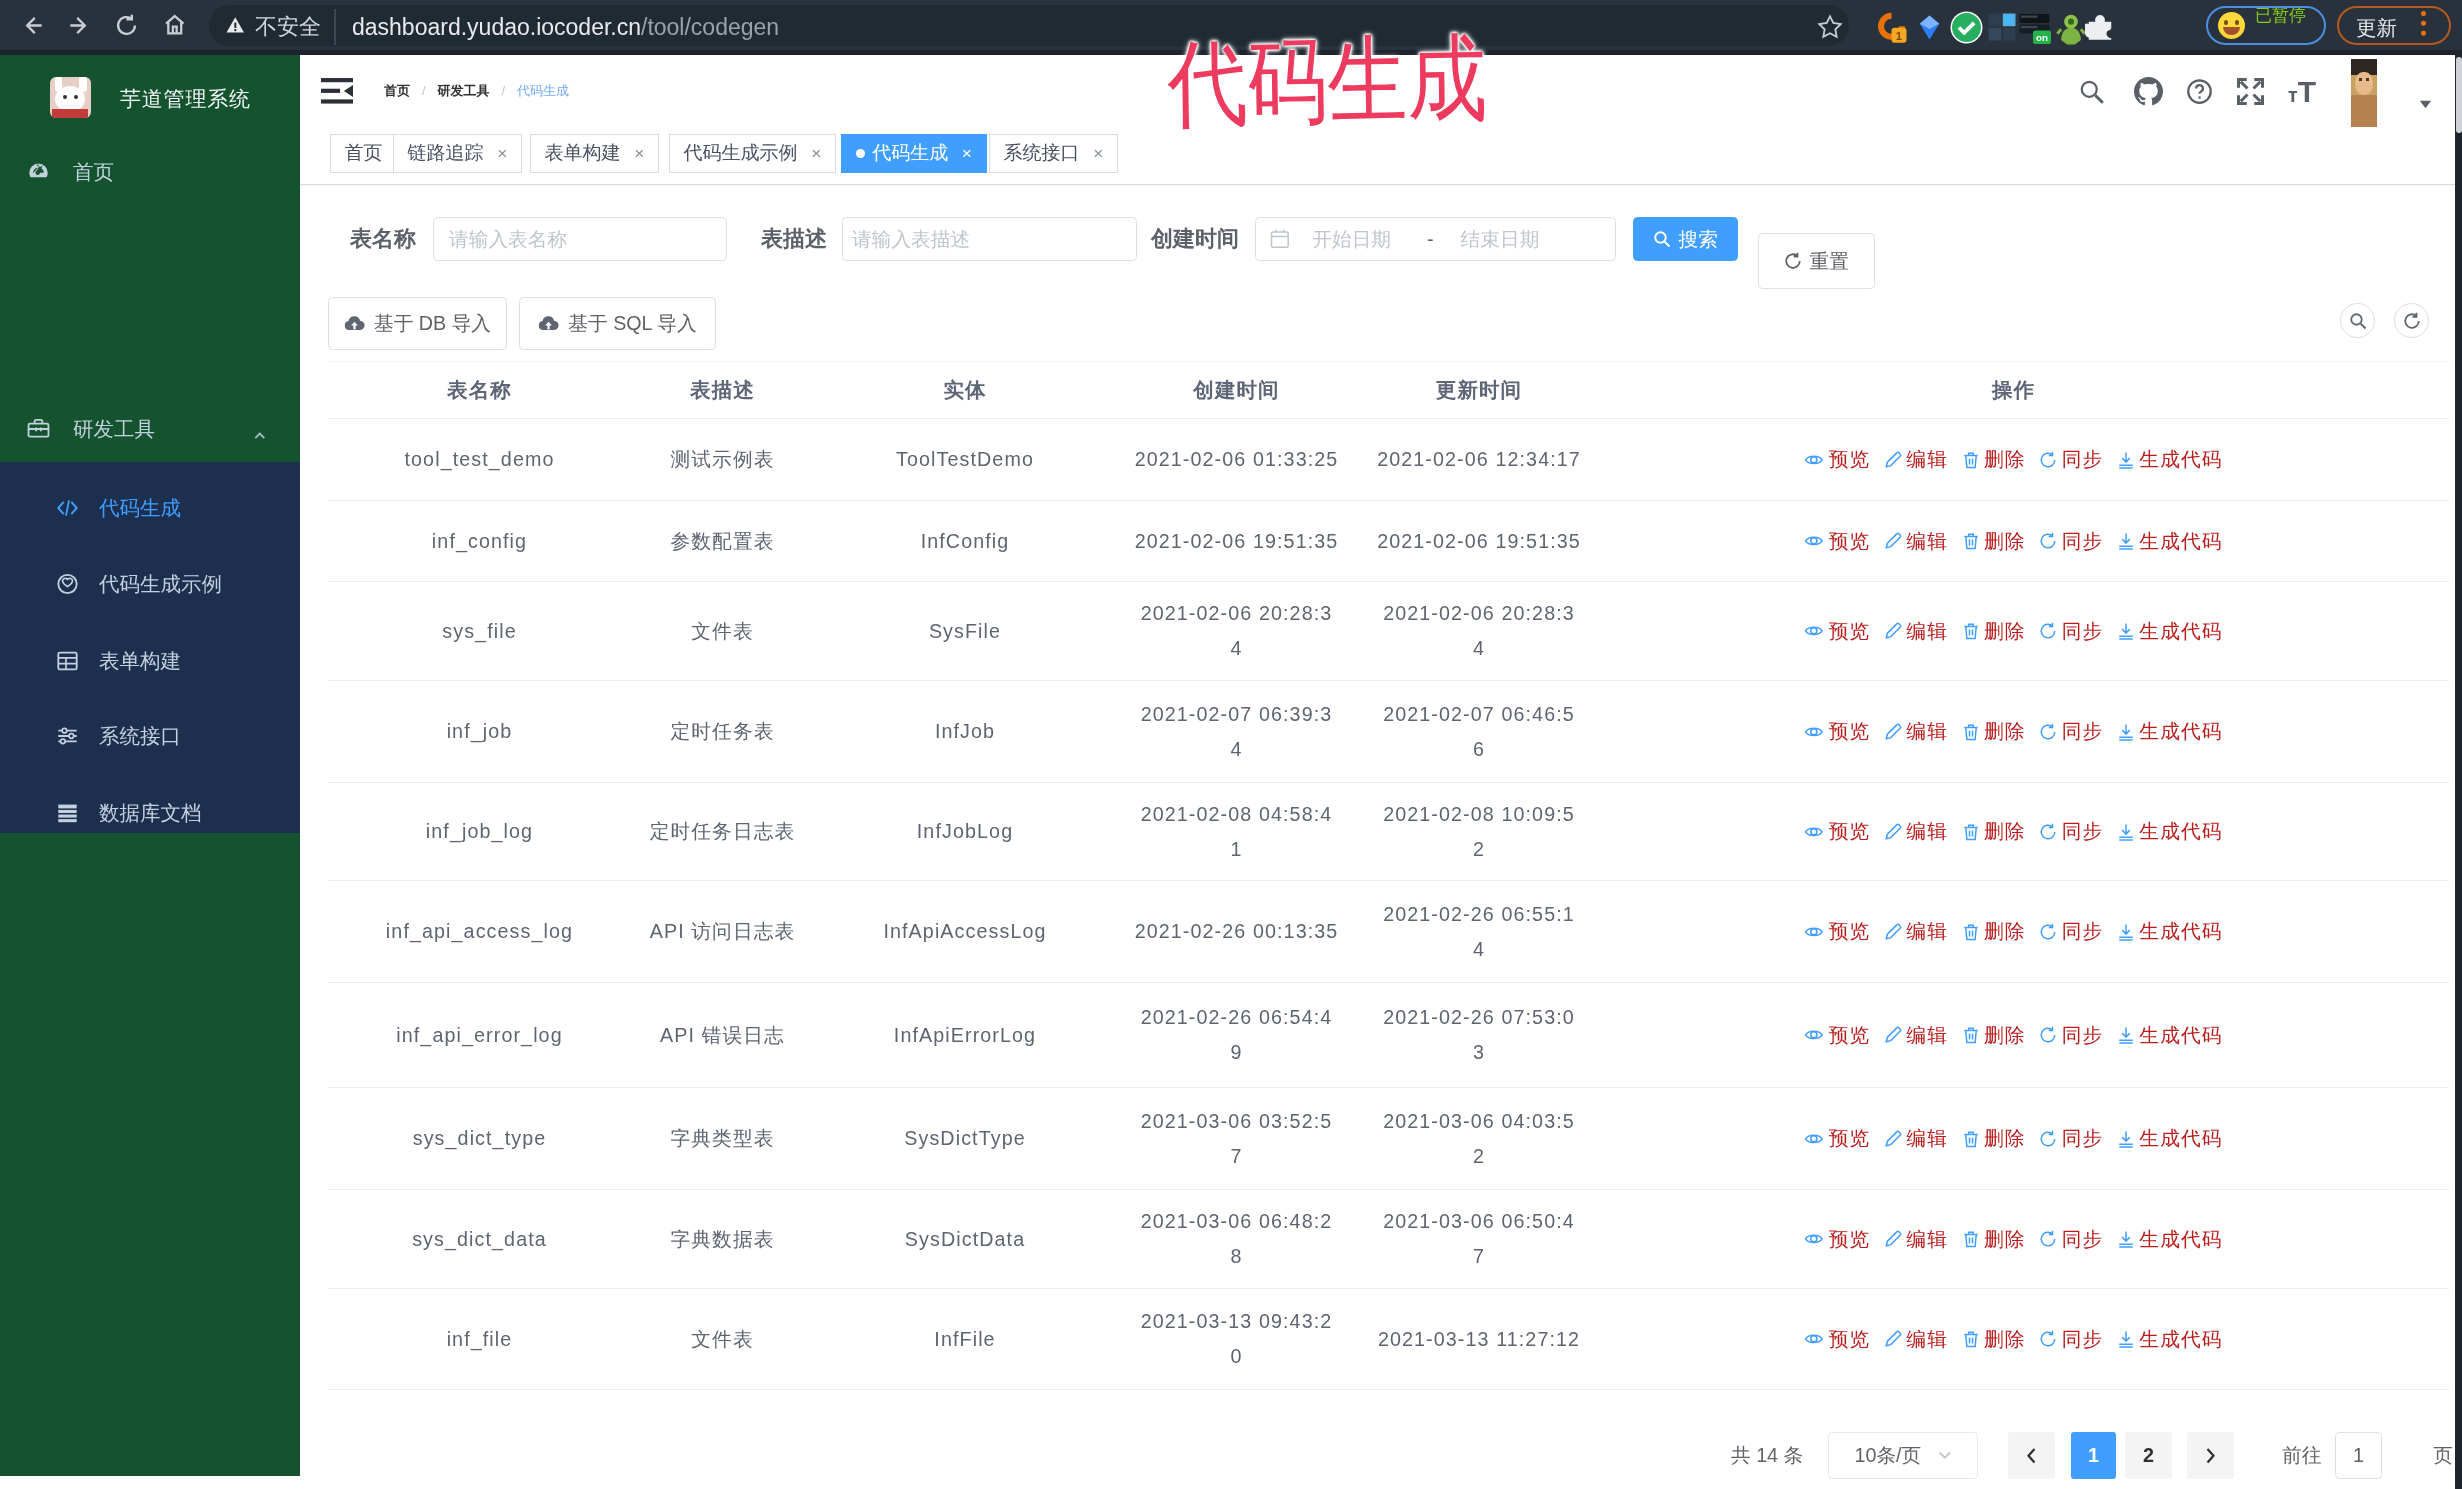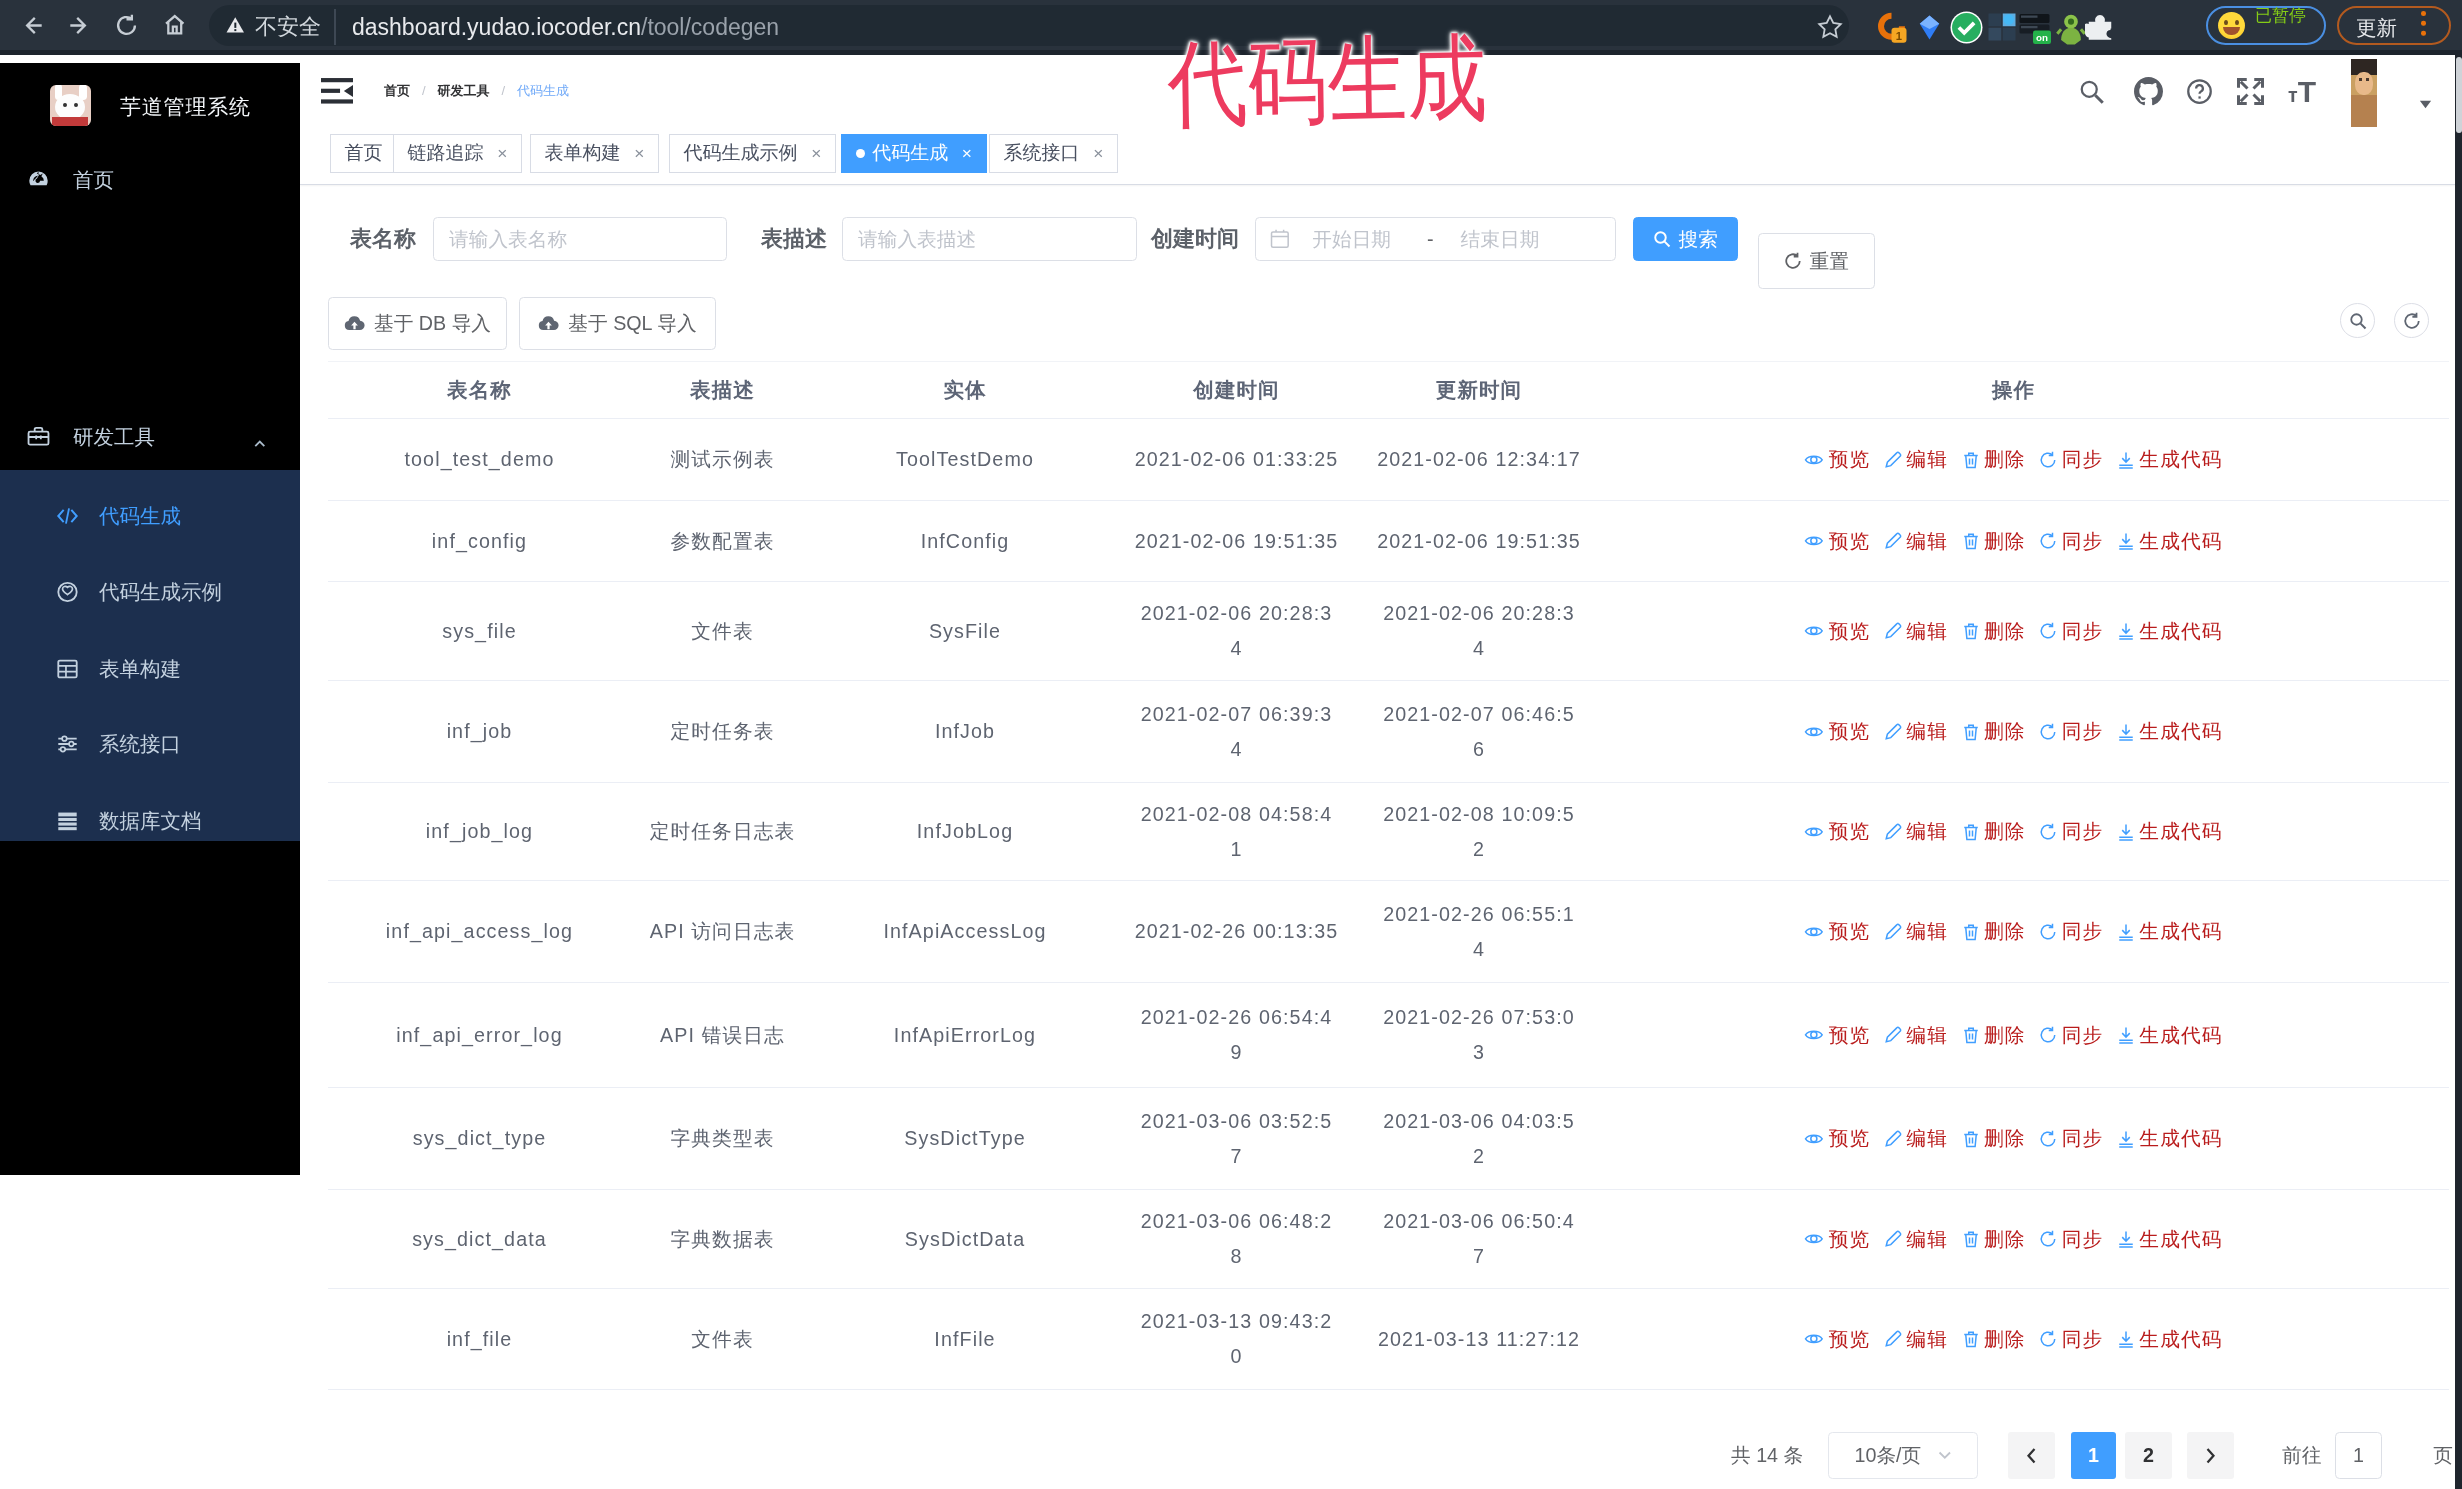--- a/index.html
+++ b/index.html
@@ -4,21 +4,21 @@
 *{margin:0;padding:0;box-sizing:border-box}
 html,body{width:2462px;height:1490px;overflow:hidden;background:#fff;
   font-family:"Liberation Sans",sans-serif;-webkit-font-smoothing:antialiased}
 .abs{position:absolute}
 svg{display:block}
 
 #chrome{position:absolute;left:0;top:0;width:2462px;height:55px;background:#29323c}
 #urlpill{position:absolute;left:209px;top:5.3px;width:1640px;height:41px;border-radius:20.5px;background:#202a33;
   color:#dde1e6;font-size:21px;line-height:42px}
 
-#sidebar{position:absolute;left:0;top:63px;width:300px;height:1112px;background:#000000;overflow:hidden}
+#sidebar{position:absolute;left:0;top:55px;width:300px;height:1421px;background:#14532d;overflow:hidden}
 #submenu{position:absolute;left:0;top:407px;width:300px;height:371px;background:#1c2f4e}
 .mi{position:absolute;left:0;width:300px;height:86px;color:#c3d1df;font-size:20.5px}
 .mi .txt{position:absolute;left:73px;top:50%;transform:translateY(-50%)}
 .smi .txt{left:99px}
 .mi .ic{position:absolute;left:27px;top:50%;transform:translateY(-50%)}
 .smi .ic{left:56px}
 .chev{position:absolute;right:33px;top:50%;width:13.6px;height:13.6px}
 
 #navbar{position:absolute;left:300px;top:55px;width:2162px;height:73px;background:#fff;border-bottom:0.8px solid #eef0f4}
 #tagsbar{position:absolute;left:300px;top:127px;width:2162px;height:58px;background:#fff;
@@ -250,21 +250,21 @@
  <div class="tag" style="left:93px">链路追踪<span class="x">×</span></div>
  <div class="tag" style="left:230px">表单构建<span class="x">×</span></div>
  <div class="tag" style="left:369px">代码生成示例<span class="x">×</span></div>
  <div class="tag on" style="left:541px"><span class="dot"></span>代码生成<span class="x">×</span></div>
  <div class="tag" style="left:689px">系统接口<span class="x">×</span></div>
 </div>
 <div id="content">
  <div class="flabel" style="left:350px">表名称</div>
  <div class="finput" style="left:433px;width:294px;padding-left:15px">请输入表名称</div>
  <div class="flabel" style="left:761px">表描述</div>
- <div class="finput" style="left:842px;width:295px;padding-left:15px">请输入表描述</div>
+ <div class="finput" style="left:842px;width:295px;padding-left:9px">请输入表描述</div>
  <div class="flabel" style="left:1151px">创建时间</div>
  <div class="finput" style="left:1255px;width:361px">
    <svg style="margin-left:13.6px" width="19.7" height="19.7" viewBox="0 0 26 26">
         <rect x="2" y="4" width="22" height="20" rx="2" fill="none" stroke="#c0c4cc" stroke-width="2"></rect>
         <path d="M2 10 h22 M8 4 V1 M18 4 V1" stroke="#c0c4cc" stroke-width="2"></path>
       </svg>
    <span style="margin-left:23px">开始日期</span>
    <span style="margin:0 0 0 36px;color:#606266">-</span>
    <span style="margin-left:27px">结束日期</span>
  </div>

